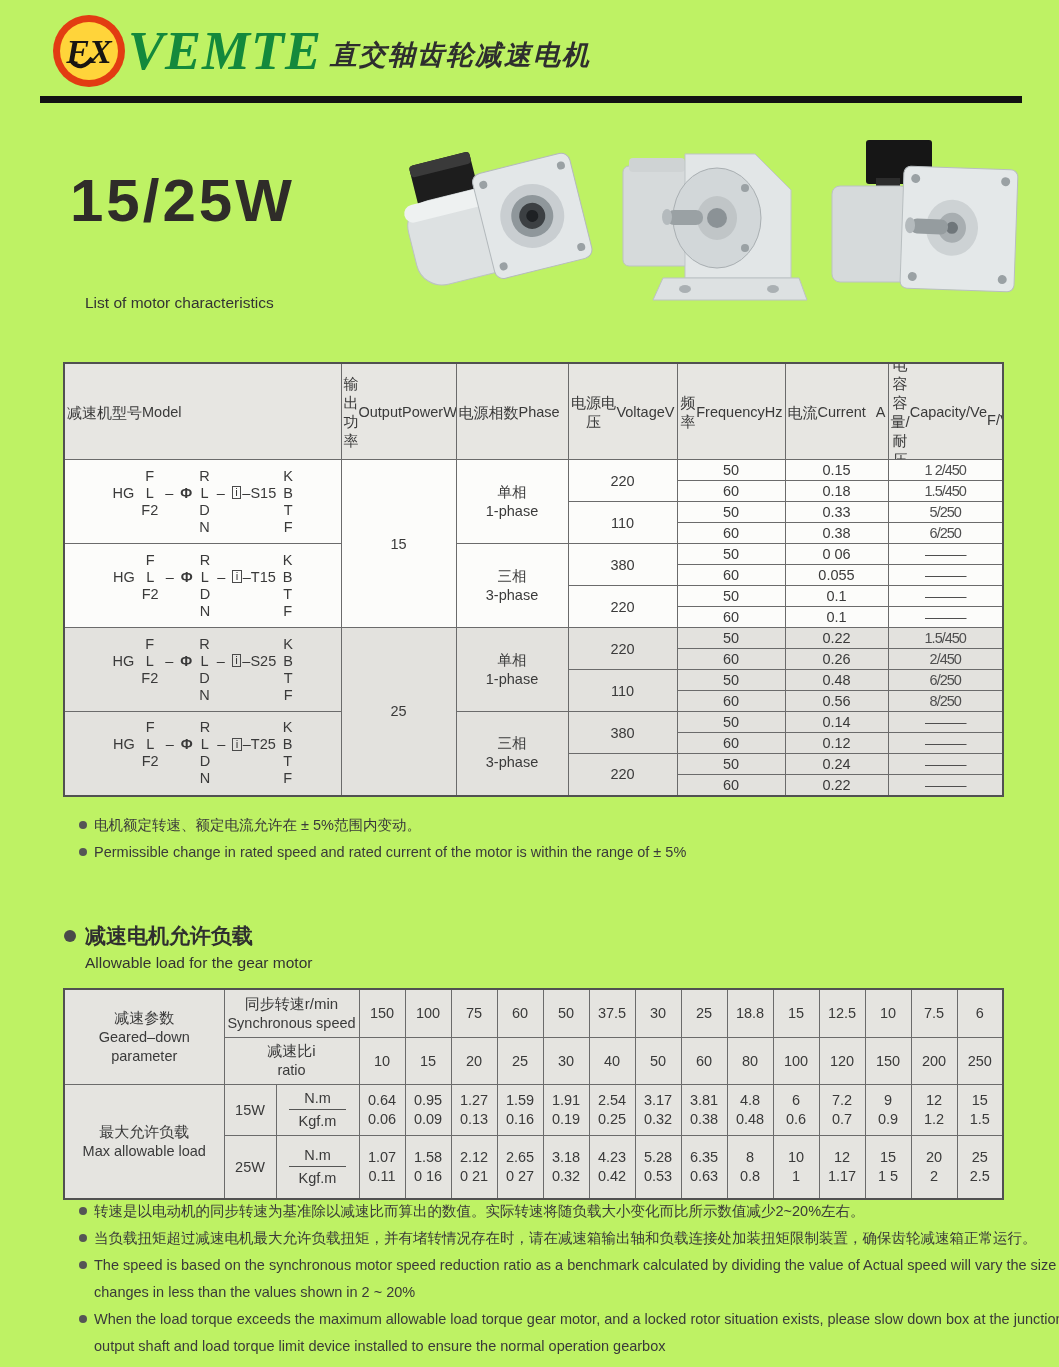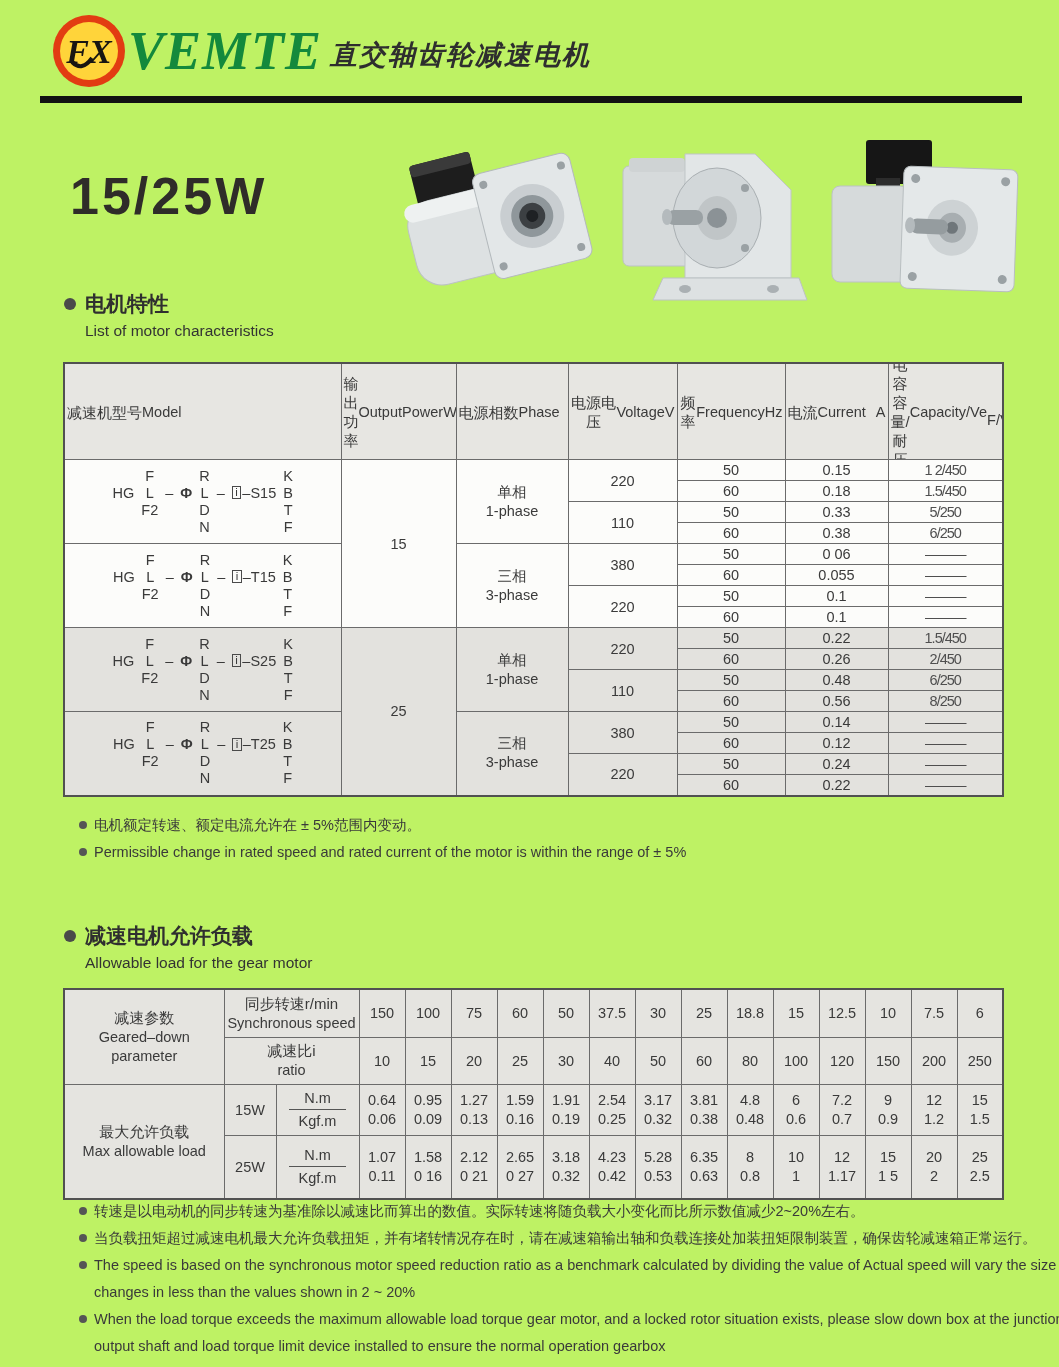--- a/index.html
+++ b/index.html
@@ -7,21 +7,21 @@
         font-family:"Liberation Sans","DejaVu Sans",sans-serif;color:#3a3a3a;}
   
   .logo-row{position:absolute;left:52px;top:14px;display:flex;align-items:flex-end;}
   .logo-badge{width:74px;height:74px;flex:0 0 74px;}
   .brand{font-family:"Liberation Serif","DejaVu Serif",serif;font-style:italic;font-weight:bold;
          font-size:54px;color:#13893c;margin-left:2px;line-height:74px;letter-spacing:1px;}
   .subtitle-zh{font-size:27px;font-weight:bold;font-style:italic;color:#2e2e2e;margin-left:8px;
                line-height:66px;letter-spacing:2px;}
   .black-bar{position:absolute;left:40px;top:96px;width:982px;height:7px;background:#121212;}
   
-  .big-title{position:absolute;left:70px;top:166px;font-size:52px;font-weight:900;color:#2f2c29;
+  .big-title{position:absolute;left:70px;top:166px;font-size:60px;font-weight:900;color:#2f2c29;
              letter-spacing:3px;font-family:"Liberation Sans","DejaVu Sans",sans-serif;}
   .motors{position:absolute;left:392px;top:128px;display:flex;gap:8px;}
   .motors svg{display:block;}
   
   .sec{position:absolute;left:64px;}
   .sec .zh{font-size:21px;font-weight:bold;color:#2f2f2f;display:flex;align-items:center;}
   .sec .dot{width:12px;height:12px;border-radius:50%;background:#4a4a4a;margin-right:9px;flex:0 0 12px;}
   .sec .en{font-size:15.5px;color:#333;margin:4px 0 0 21px;}
   
   table{border-collapse:collapse;table-layout:fixed;}
@@ -132,24 +132,20 @@
         <ellipse cx="92" cy="99" rx="5" ry="8" fill="#b4babd"></ellipse>
         <circle cx="96" cy="52" r="4.5" fill="#9aa1a4"></circle>
           <circle cx="186" cy="52" r="4.5" fill="#9aa1a4"></circle>
         <circle cx="96" cy="150" r="4.5" fill="#9aa1a4"></circle>
           <circle cx="186" cy="150" r="4.5" fill="#9aa1a4"></circle>
       </g>
     </svg>
   </div>
 
   <div class="sec" style="top:290px">
-    <div class="zh">
-        <span class="dot"></span>
-      <span>电机特性</span>
-      </div>
     <div class="en">List of motor characteristics</div>
   </div>
 
   <div class="tbl-wrap" style="left:63px;top:362px">
     <table id="t1" class="t">
       <colgroup>
         <col style="width:277px">
           <col style="width:115px">
           <col style="width:112px">
         <col style="width:109px">

